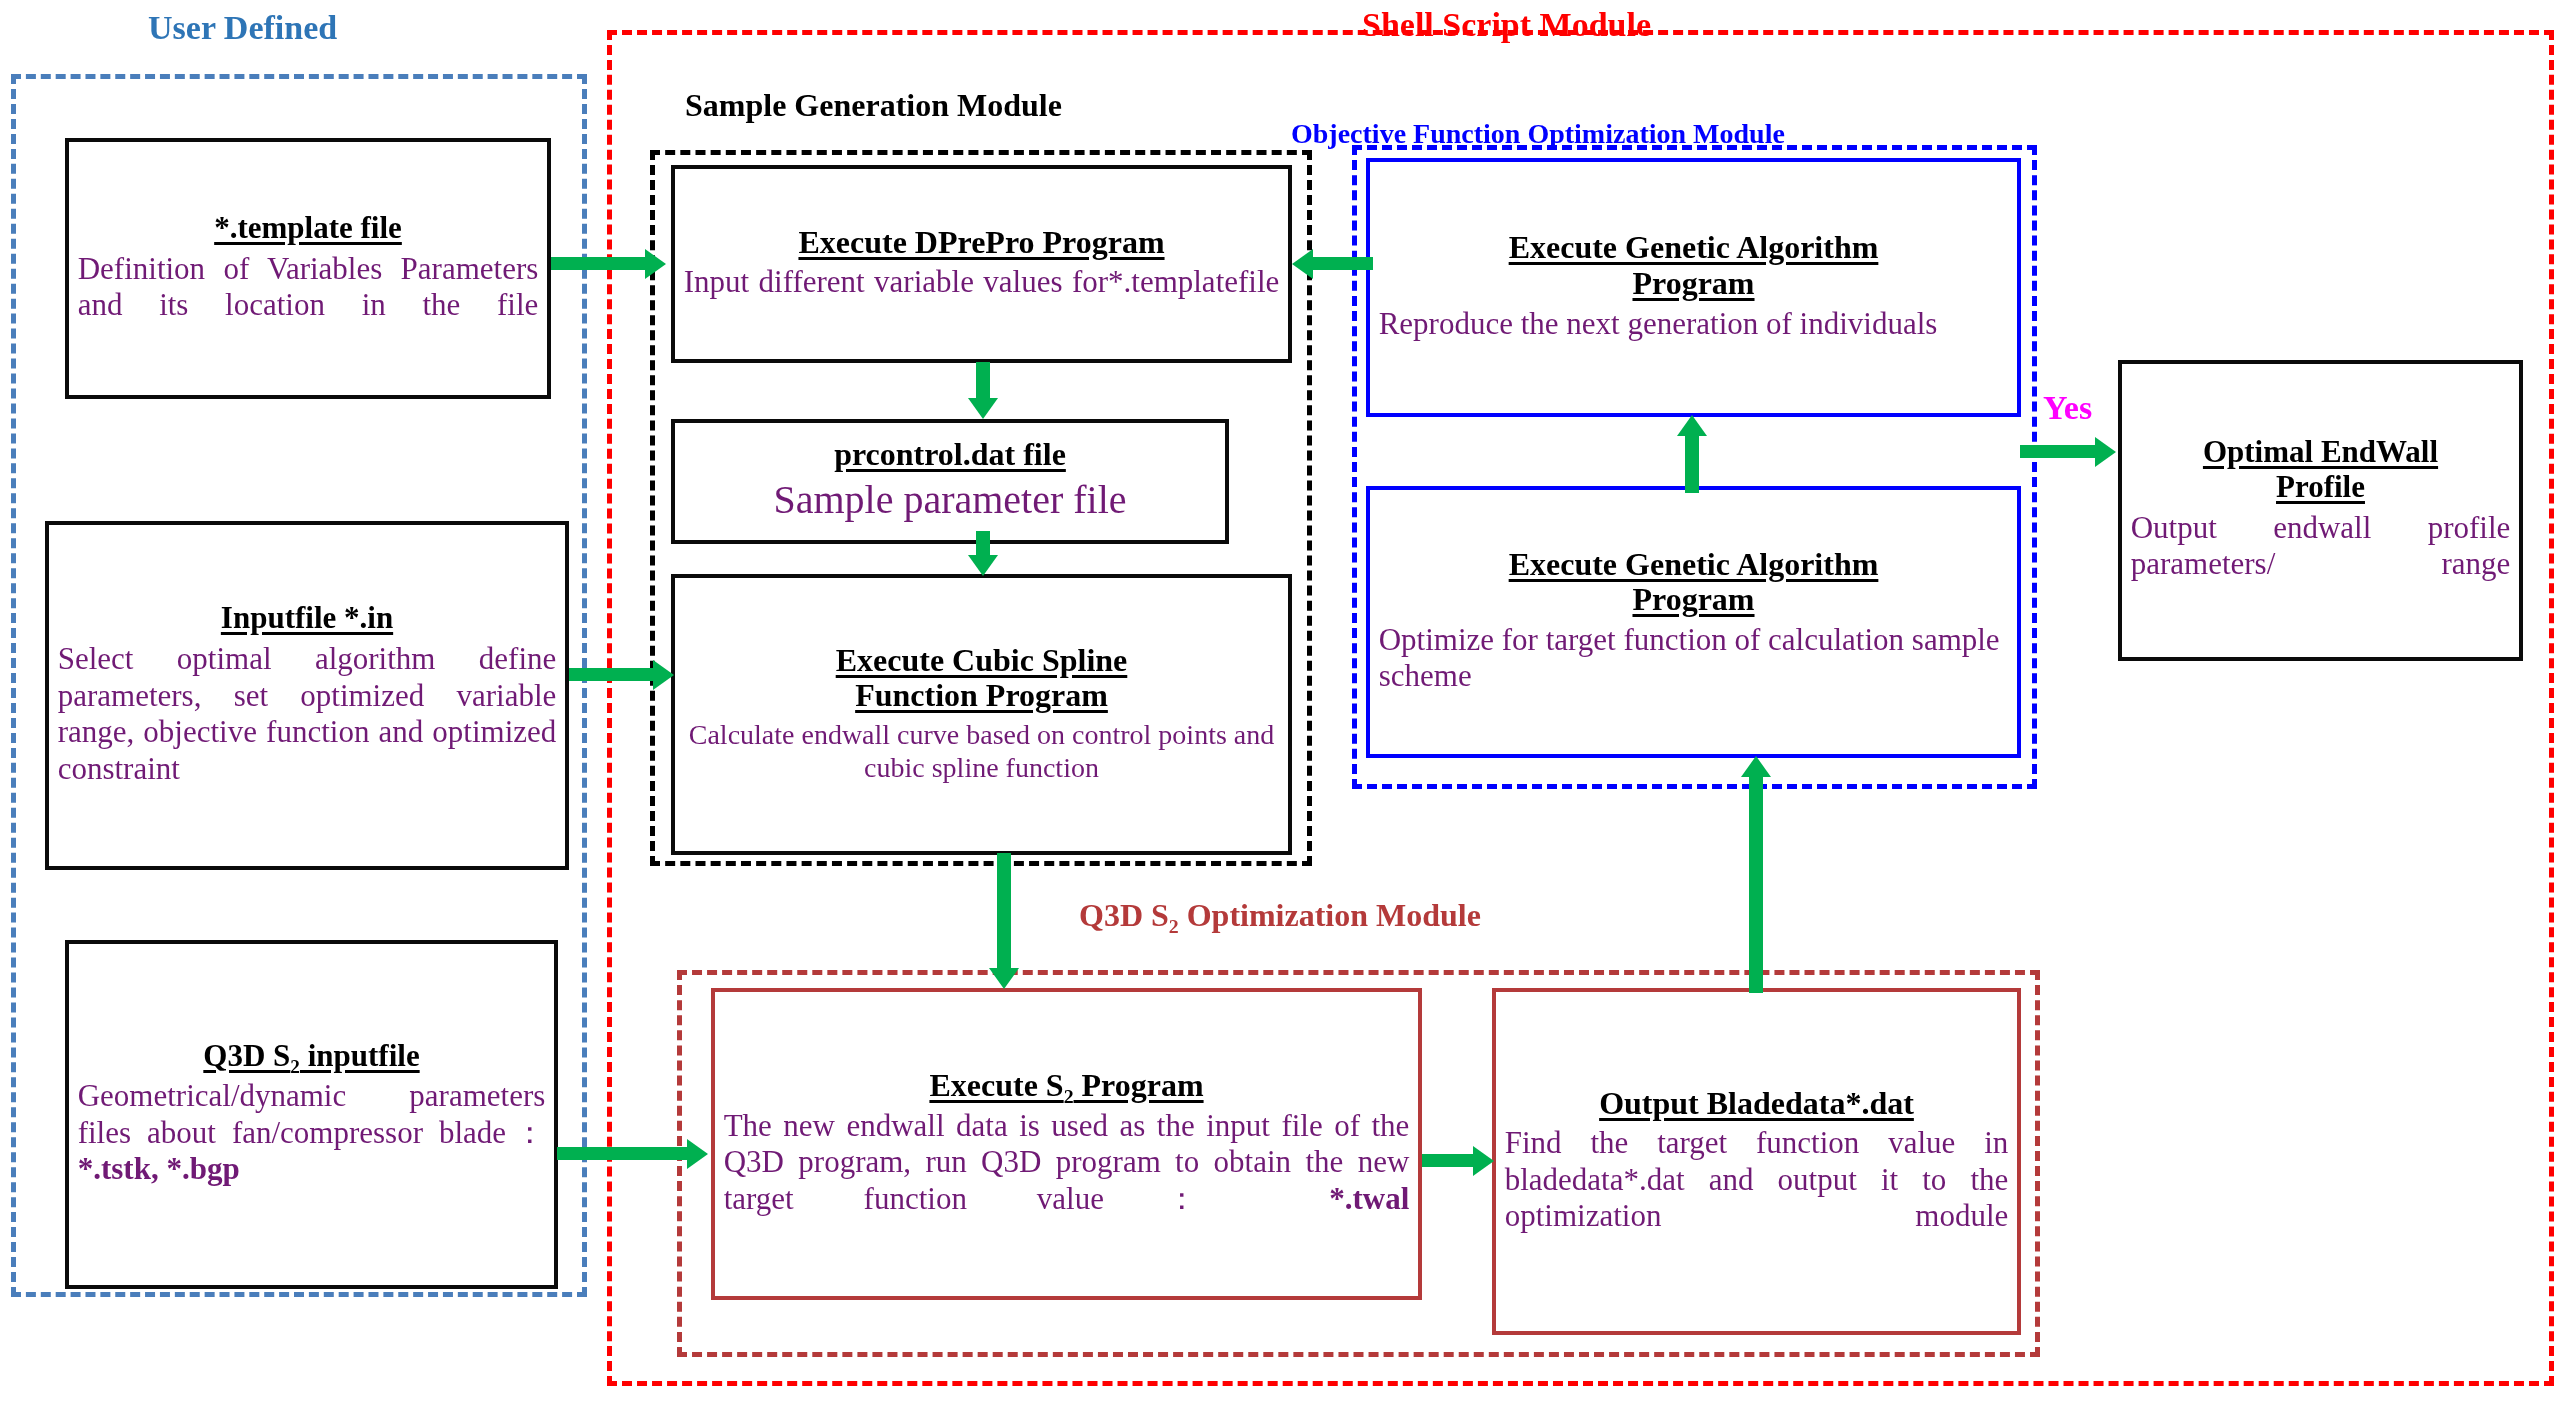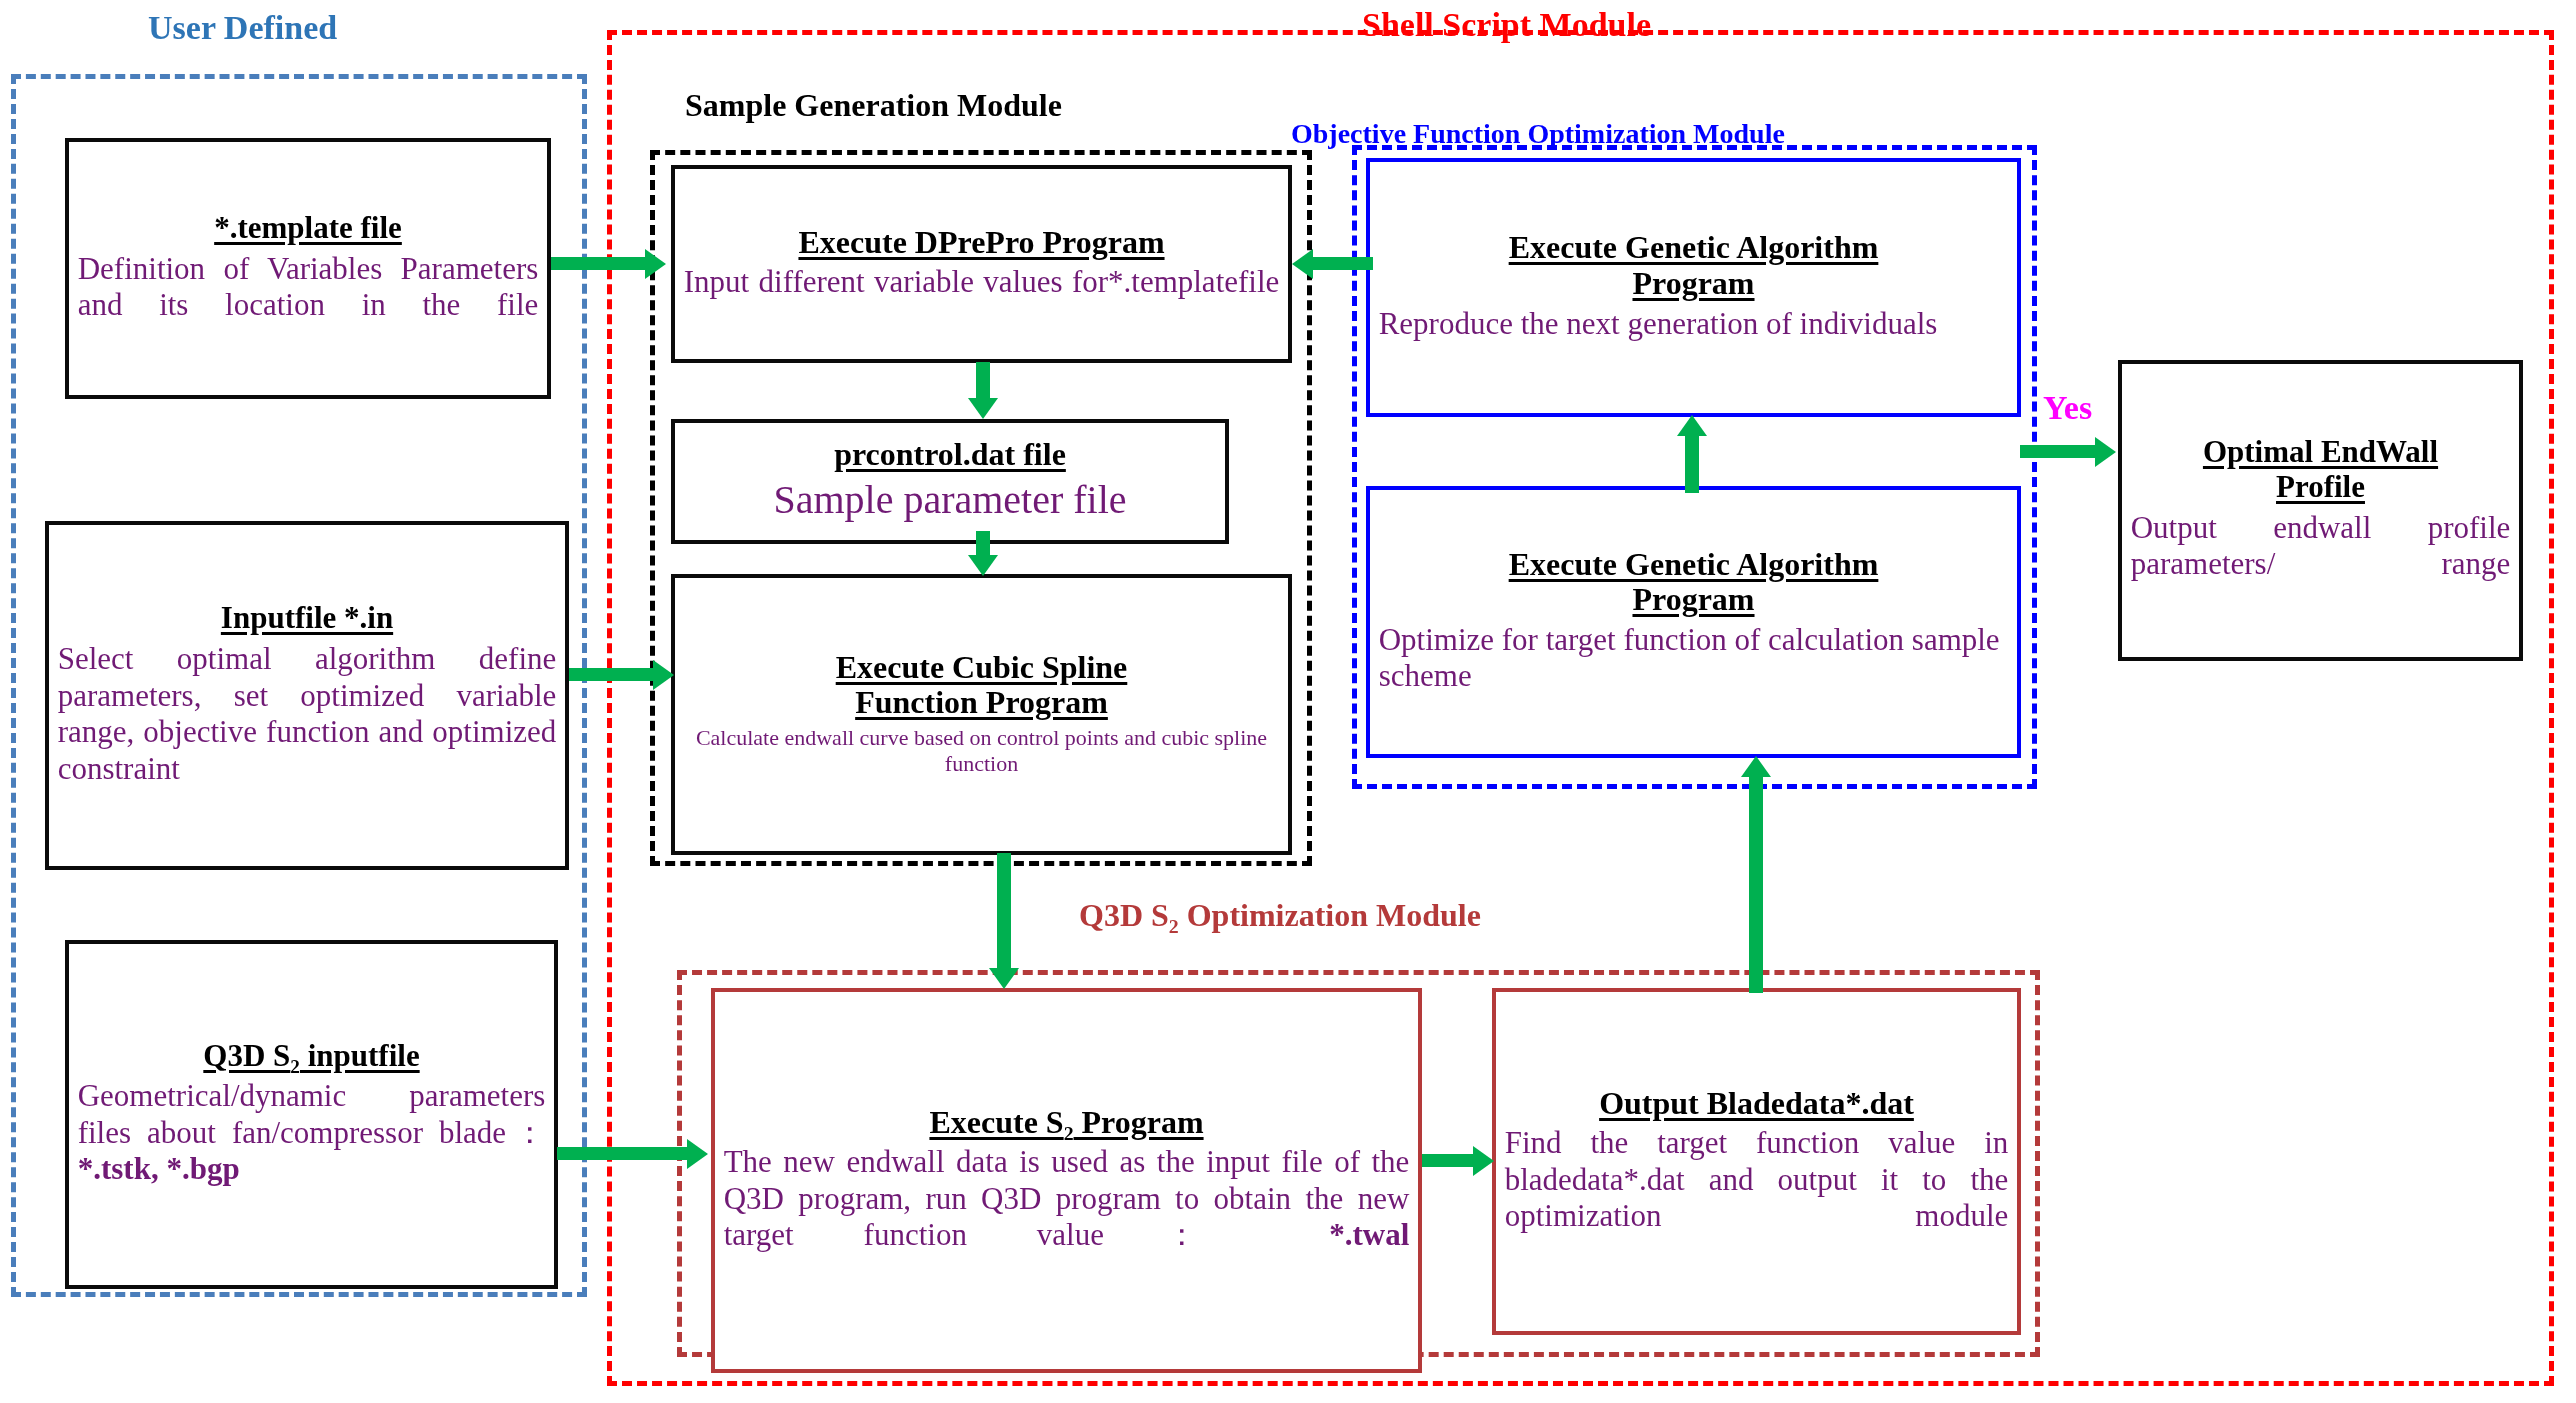--- a/index.html
+++ b/index.html
@@ -102,42 +102,42 @@
   </div>
 
   <div class="box box-black" style="left:671px;top:419px;width:558px;height:125px;">
     <div class="box-title" style="font-size:32px;margin-bottom:2.5px;">prcontrol.dat file</div>
     <div class="box-body center" style="font-size:40px;">Sample parameter file</div>
   </div>
 
   <div class="box box-black" style="left:671px;top:574px;width:621px;height:281px;">
     <div class="box-title" style="font-size:32px;">Execute Cubic Spline</div>
     <div class="box-title" style="font-size:32px;margin-bottom:3.7px;">Function Program</div>
-    <div class="box-body center" style="font-size:22px;">Calculate  endwall curve based on control points and cubic spline function</div>
+    <div class="box-body center" style="font-size:28px;">Calculate  endwall curve based on control points and cubic spline function</div>
   </div>
 
   <div class="box box-blue" style="left:1366px;top:158px;width:655px;height:259px;">
     <div class="box-title" style="font-size:32px;">Execute Genetic Algorithm</div>
     <div class="box-title" style="font-size:32px;margin-bottom:3.7px;">Program</div>
     <div class="box-body" style="font-size:31px;text-align:left;text-align-last:left;">Reproduce the next generation of individuals</div>
   </div>
 
   <div class="box box-blue" style="left:1366px;top:486px;width:655px;height:272px;">
     <div class="box-title" style="font-size:32px;">Execute Genetic Algorithm</div>
     <div class="box-title" style="font-size:32px;margin-bottom:3.7px;">Program</div>
     <div class="box-body" style="font-size:31px;text-align:left;text-align-last:left;">Optimize for target function of calculation sample scheme</div>
   </div>
 
   <div class="box box-black" style="left:2118px;top:360px;width:405px;height:301px;">
     <div class="box-title" style="font-size:31px;">Optimal EndWall</div>
     <div class="box-title" style="font-size:31px;margin-bottom:5px;">Profile</div>
     <div class="box-body just" style="font-size:31px;">Output endwall profile parameters/ range</div>
   </div>
 
-  <div class="box box-red" style="left:711px;top:988px;width:711px;height:385px;">
+  <div class="box box-red" style="left:711px;top:988px;width:711px;height:312px;">
     <div class="box-title" style="font-size:32px;margin-bottom:3.7px;">
       <span>Execute S</span><sub>2</sub><span> Program</span>
     </div>
     <div class="box-body just" style="font-size:31px;">
       <span>The new endwall data is used as the input file of the Q3D program, run Q3D program to obtain the new target function value：</span>
       <span class="b">*.twal</span>
     </div>
   </div>
 
   <div class="box box-red" style="left:1492px;top:988px;width:529px;height:347px;">

